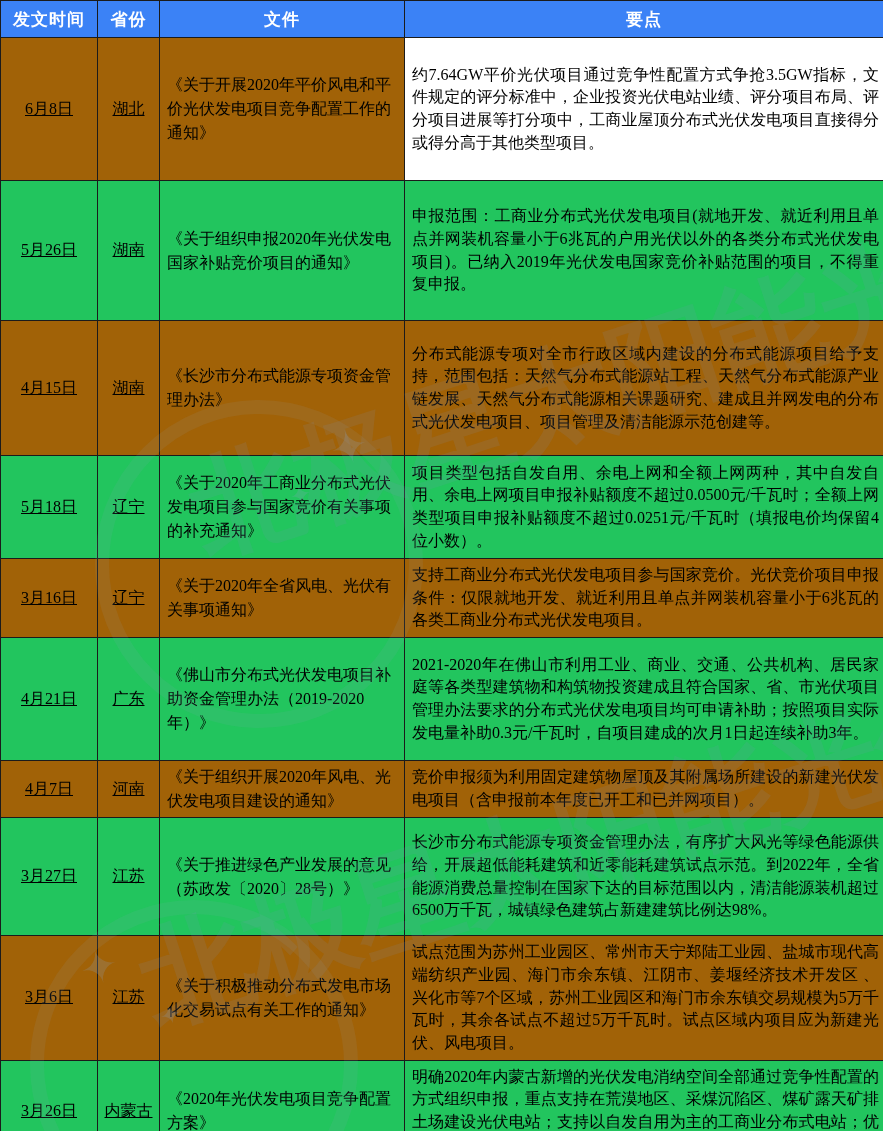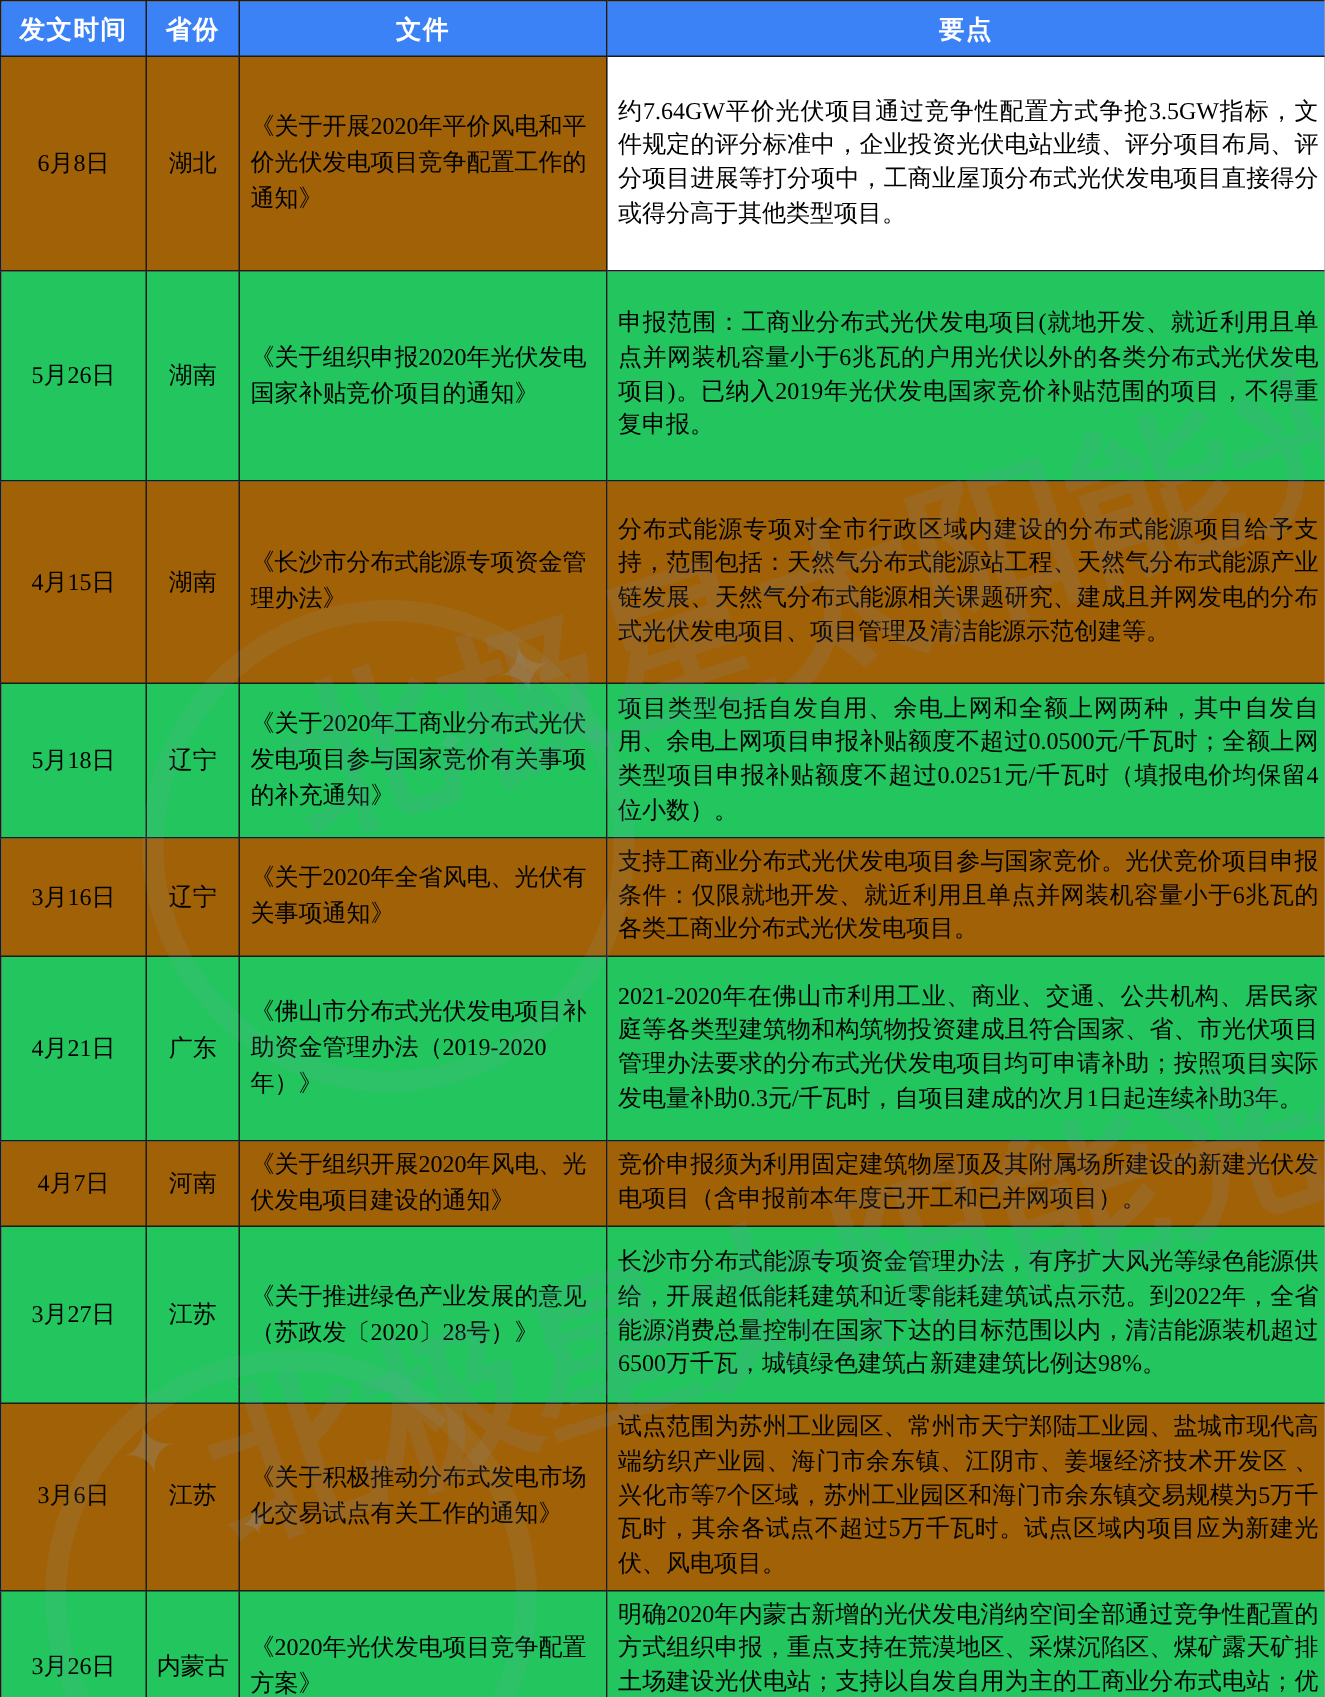--- a/index.html
+++ b/index.html
@@ -4,21 +4,21 @@
 <style>
   html,body{margin:0;padding:0;background:#ffffff;}
   body{width:883px;font-family:"Liberation Serif","DejaVu Serif",serif;color:#000;position:relative;}
   .wrap{position:relative;width:883px;overflow:hidden;}
 
   table{border-collapse:collapse;width:883px;table-layout:fixed;position:relative;z-index:2;}
   col.c1{width:97px;} col.c2{width:62px;} col.c3{width:245px;} col.c4{width:479px;}
   th,td{border:1px solid #1b1b1b;box-sizing:border-box;}
   thead th{background:#3b82f6;color:#ffffff;font-size:17px;font-weight:bold;height:37px;letter-spacing:1px;}
   td{font-size:16px;vertical-align:middle;background:#22c55e;}
-  td.c-date,td.c-prov{text-align:center;padding:2px 4px;}
+  td.c-date,td.c-prov{text-align:center;padding:2px 4px;text-decoration:underline;}
   td.c-doc{text-align:left;padding:2px 4px 2px 7px;line-height:1.5;}
   td.c-points{text-align:left;padding:5px 4px 5px 7px;line-height:1.42;text-align:justify;}
   tr.shade td{background:#a16207;}
   tr.shade td.pw{background:#ffffff;}
 
   tbody tr:nth-child(1){height:143px;}
   tbody tr:nth-child(2){height:140px;}
   tbody tr:nth-child(3){height:135px;}
   tbody tr:nth-child(4){height:103px;}
   tbody tr:nth-child(5){height:72px;}

